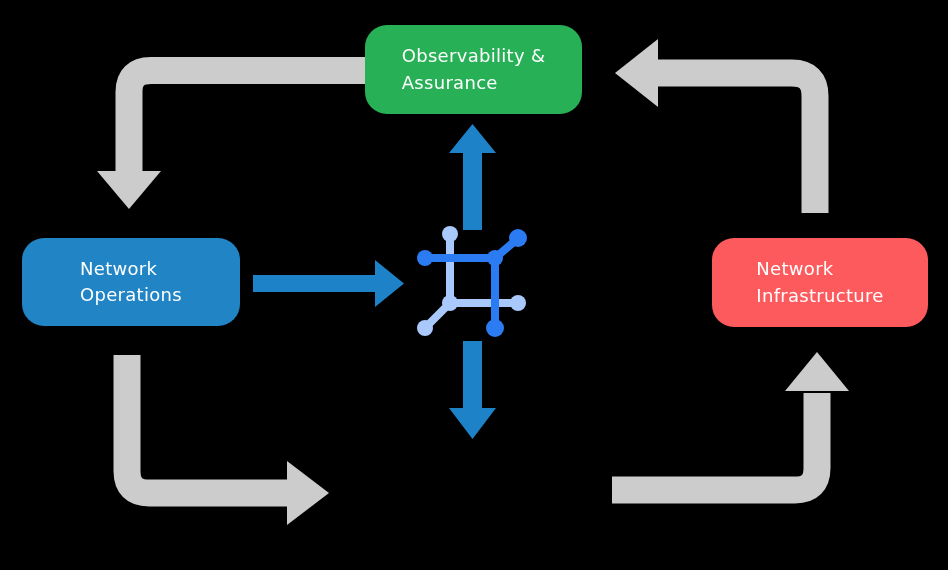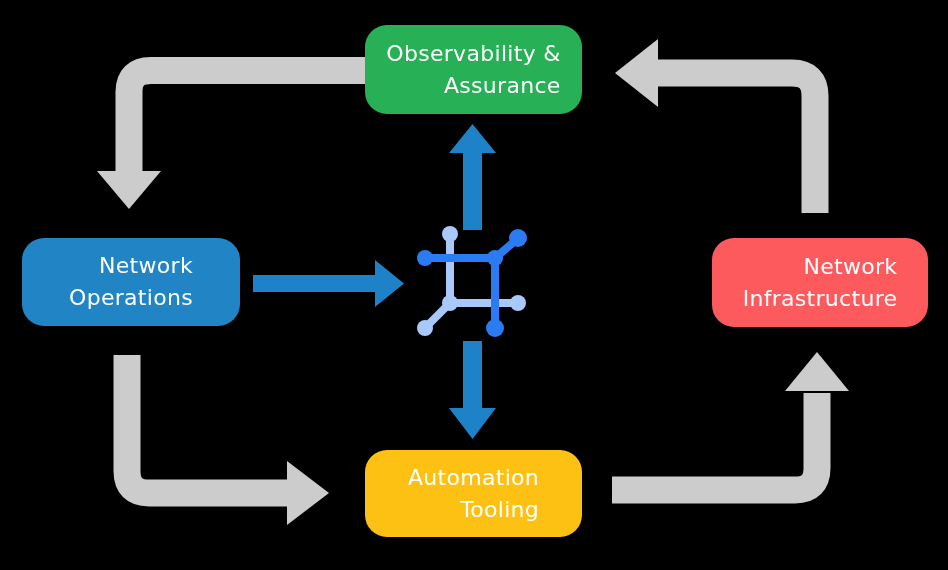--- a/index.html
+++ b/index.html
@@ -15,24 +15,24 @@
 
   .gray-arrow   { stroke: var(--arrow-gray); stroke-width: 27; fill: none; }
   .gray-head    { fill: var(--arrow-gray); }
   .blue-arrow   { fill: var(--arrow-blue); }
 
   .node {
     position: absolute;
     display: flex;
     align-items: center;
     justify-content: center;
-    text-align: right;
+    text-align: left;
     border-radius: 22px;
     color: var(--text, #fff);
-    font-size: 22px;
+    font-size: 18px;
     font-weight: 500;
     letter-spacing: .3px;
     line-height: 1.45;
     white-space: pre-line;
   }
   .node-observability  { left: 365px; top: 25px;  width: 217px; height: 89px; background: var(--green);  }
   .node-operations     { left: 22px;  top: 238px; width: 218px; height: 88px; background: var(--blue);   }
   .node-infrastructure { left: 712px; top: 238px; width: 216px; height: 89px; background: var(--red);    }
   .node-automation     { left: 365px; top: 450px; width: 217px; height: 87px; background: var(--yellow); }
 
@@ -107,18 +107,14 @@
 Assurance</span>
   </div>
   <div class="node node-operations">
     <span>Network
 Operations</span>
   </div>
   <div class="node node-infrastructure">
     <span>Network
 Infrastructure</span>
   </div>
-  <div class="node node-automation">
-    <span>Automation
-Tooling</span>
-  </div>
 
 </div>
 
 </body></html>

